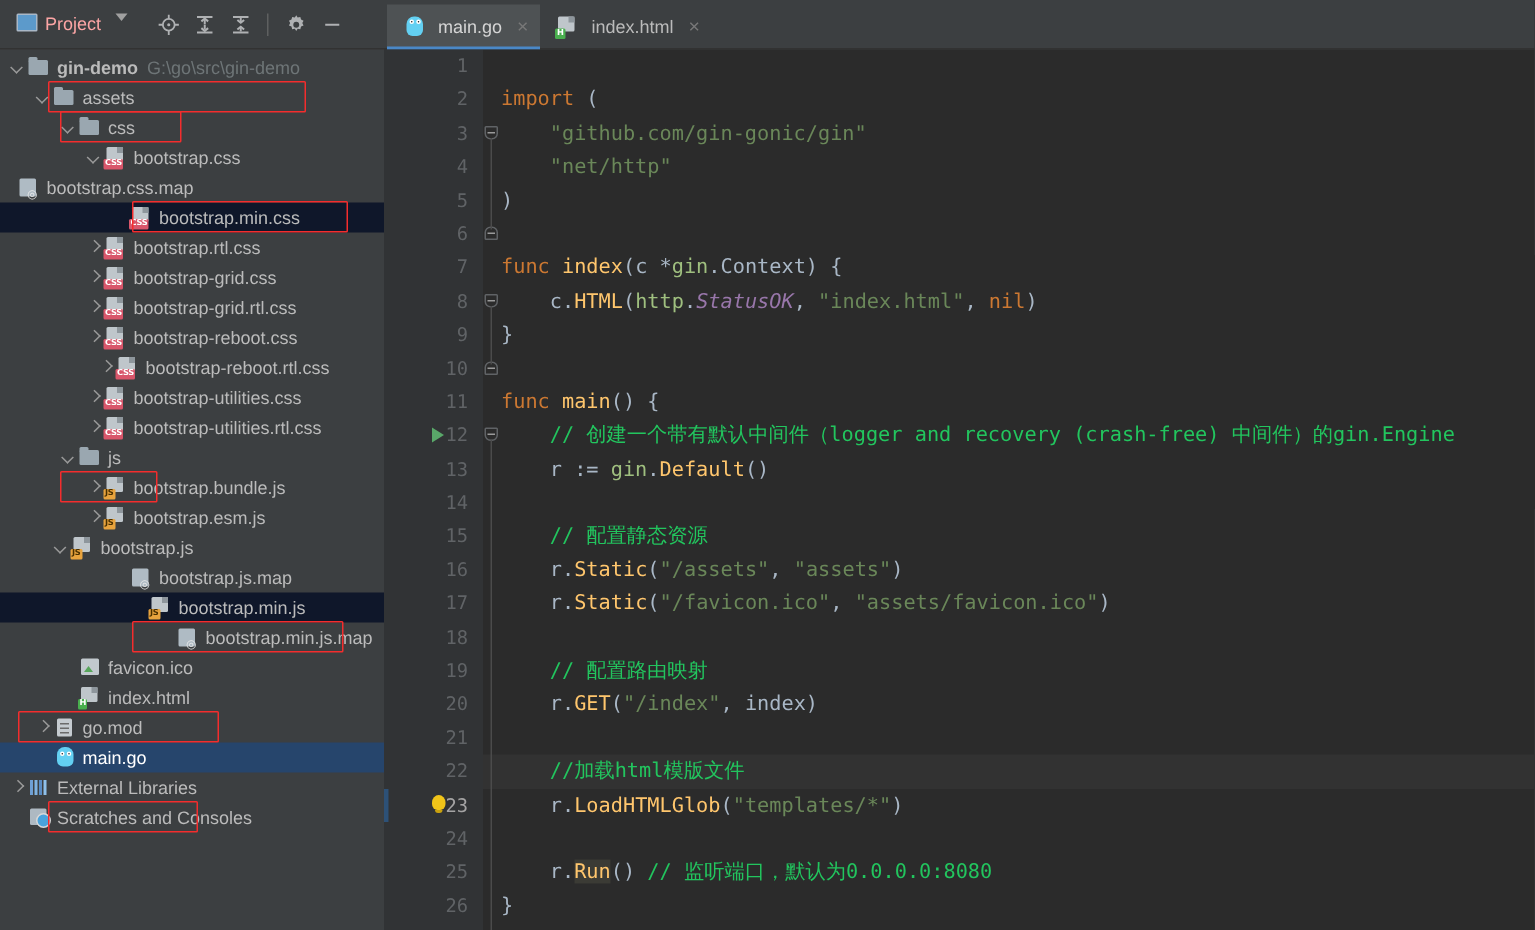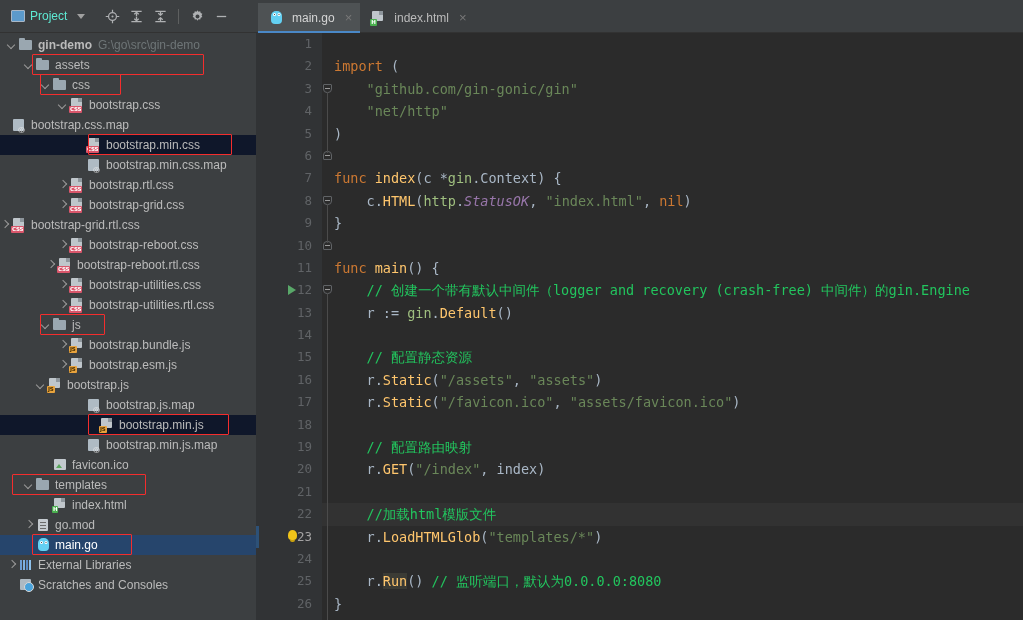--- a/index.html
+++ b/index.html
@@ -20,22 +20,22 @@
   .topstrip { display: flex; height: 33px; flex: 0 0 33px; background: #3C3F41; }
 
   .proj-toolbar {
     width: 256px; flex: 0 0 256px;
     display: flex; align-items: center;
     padding-left: 7px;
     background: #3C3F41;
     border-bottom: 1px solid #323232;
   }
   .proj-label {
-    display: flex; align-items: center; gap: 5px;
-    color: #5eead4; font-size: 12px;
+    display: flex; align-items: flex-start; gap: 5px;
+    color: #fca5a5; font-size: 12px;
     padding: 2px 4px;
     cursor: default;
   }
   .proj-icon {
     width: 14px; height: 12px;
     border: 1.6px solid #A9B7C6;
     background: #5C9ACB;
     border-radius: 1px;
     display: inline-block;
   }
@@ -439,60 +439,53 @@
           <span class="tlabel">bootstrap.css.map</span>
         </div>
         <div class="trow hoverbg" style="padding-left: 75px;">
           <span class="twist "></span>
           <span class="ticon">
             <span class="ic-file"></span>
             <span class="ic-badge b-css">CSS</span>
           </span>
           <span class="tlabel">bootstrap.min.css</span>
         </div>
-        <div class="trow" style="padding-left: 75px;">
-          <span class="twist "></span>
-          <span class="ticon">
-            <span class="ic-map"></span>
-          </span>
-          <span class="tlabel">bootstrap.min.css.map</span>
-        </div>
         <div class="trow" style="padding-left: 58px;">
           <span class="twist closed"></span>
           <span class="ticon">
             <span class="ic-file"></span>
             <span class="ic-badge b-css">CSS</span>
           </span>
           <span class="tlabel">bootstrap.rtl.css</span>
         </div>
         <div class="trow" style="padding-left: 58px;">
           <span class="twist closed"></span>
           <span class="ticon">
             <span class="ic-file"></span>
             <span class="ic-badge b-css">CSS</span>
           </span>
           <span class="tlabel">bootstrap-grid.css</span>
         </div>
-        <div class="trow" style="">
+        <div class="trow" style="padding-left: 58px;">
           <span class="twist closed"></span>
           <span class="ticon">
             <span class="ic-file"></span>
             <span class="ic-badge b-css">CSS</span>
           </span>
           <span class="tlabel">bootstrap-grid.rtl.css</span>
         </div>
         <div class="trow" style="padding-left: 58px;">
           <span class="twist closed"></span>
           <span class="ticon">
             <span class="ic-file"></span>
             <span class="ic-badge b-css">CSS</span>
           </span>
           <span class="tlabel">bootstrap-reboot.css</span>
         </div>
-        <div class="trow" style="padding-left: 46px;">
+        <div class="trow" style="padding-left: 46px; margin-left: 20px;">
           <span class="twist closed"></span>
           <span class="ticon">
             <span class="ic-file"></span>
             <span class="ic-badge b-css">CSS</span>
           </span>
           <span class="tlabel">bootstrap-reboot.rtl.css</span>
         </div>
         <div class="trow" style="padding-left: 58px; text-align: center;">
           <span class="twist closed"></span>
           <span class="ticon">
@@ -548,40 +541,33 @@
           <span class="tlabel">bootstrap.js.map</span>
         </div>
         <div class="trow hoverbg" style="padding-left: 88px;">
           <span class="twist "></span>
           <span class="ticon">
             <span class="ic-file"></span>
             <span class="ic-badge b-js">JS</span>
           </span>
           <span class="tlabel">bootstrap.min.js</span>
         </div>
-        <div class="trow" style="padding-left: 75px;">
+        <div class="trow" style="padding-left: 106px;">
           <span class="twist "></span>
           <span class="ticon">
             <span class="ic-map"></span>
           </span>
           <span class="tlabel">bootstrap.min.js.map</span>
         </div>
         <div class="trow" style="padding-left: 41px;">
           <span class="twist "></span>
           <span class="ticon">
             <span class="ic-img"></span>
           </span>
           <span class="tlabel">favicon.ico</span>
-        </div>
-        <div class="trow" style="padding-left: 24px;">
-          <span class="twist open"></span>
-          <span class="ticon">
-            <span class="ic-folder"></span>
-          </span>
-          <span class="tlabel">templates</span>
         </div>
         <div class="trow" style="padding-left: 41px;">
           <span class="twist "></span>
           <span class="ticon">
             <span class="ic-file"></span>
             <span class="ic-badge b-h">H</span>
           </span>
           <span class="tlabel">index.html</span>
         </div>
         <div class="trow" style="padding-left: 24px;">

